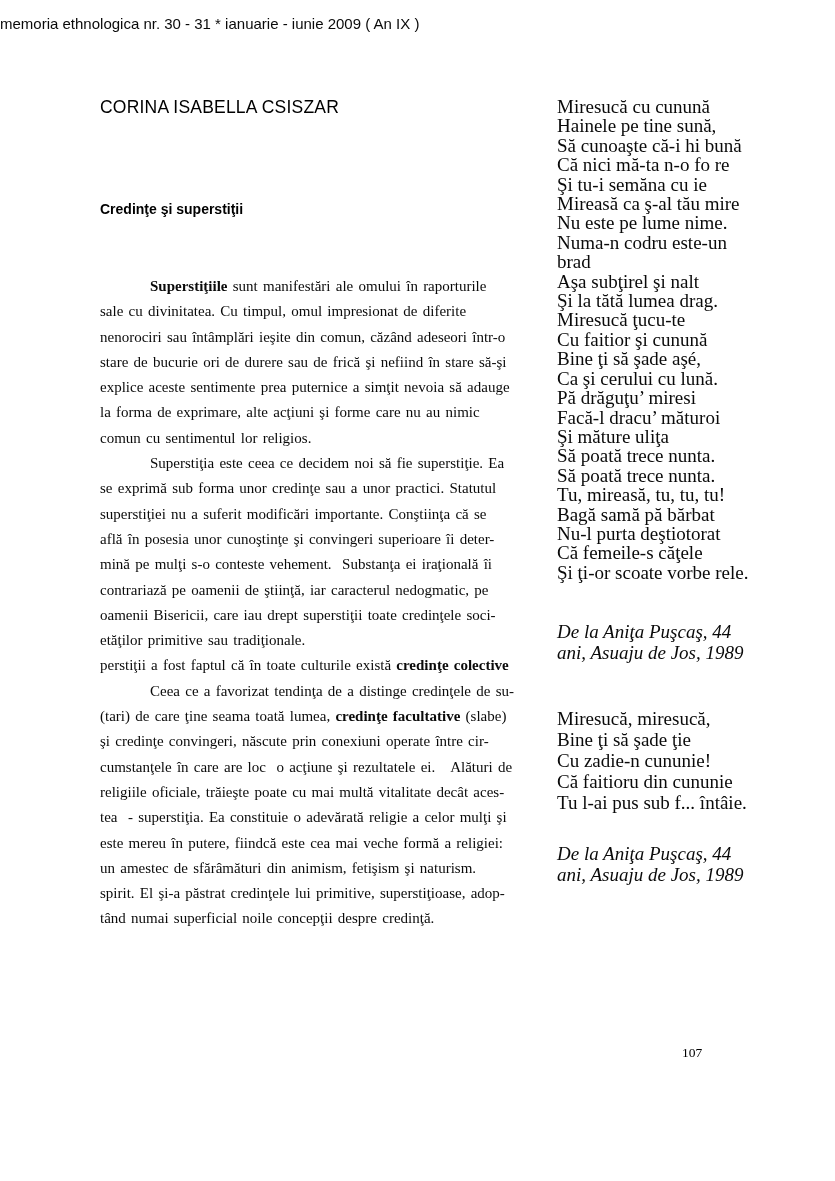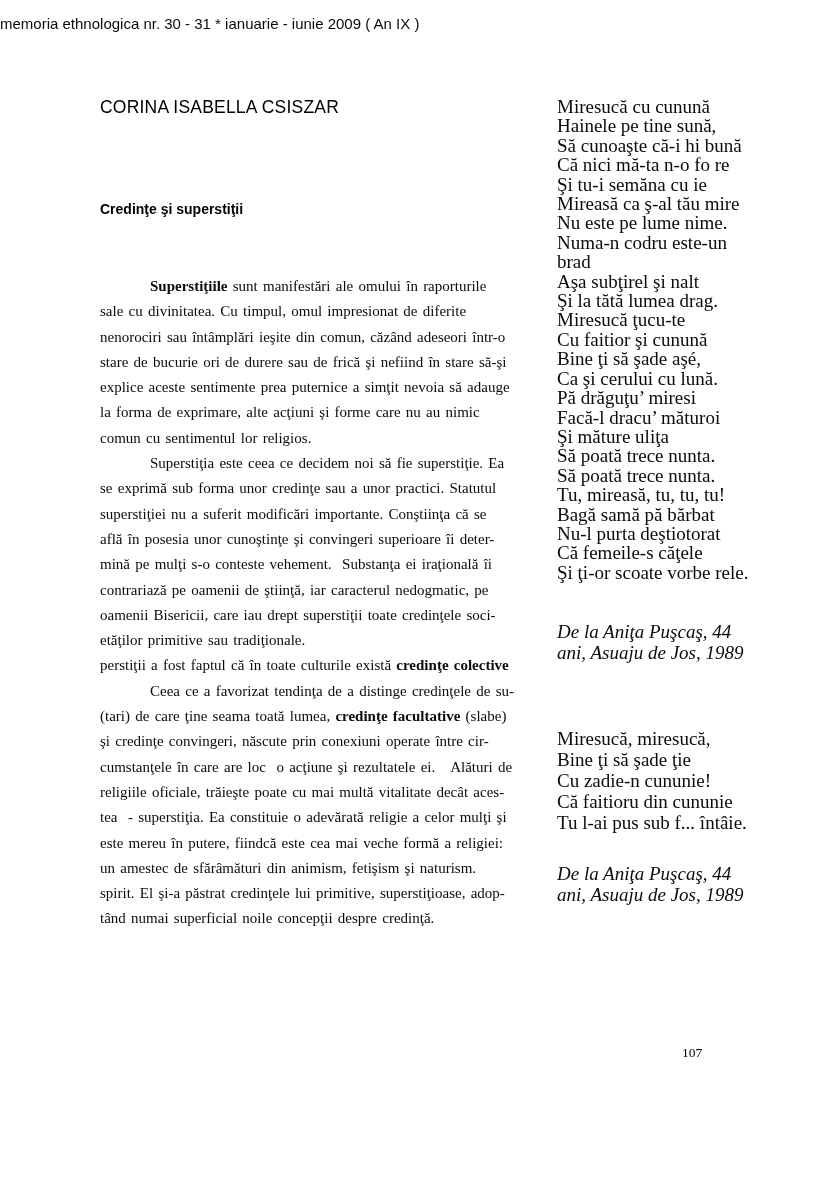--- a/index.html
+++ b/index.html
@@ -63,21 +63,21 @@
     top: 97px;
     width: 215px;
     font-family: Liberation Serif, serif;
     font-size: 19px;
     color: #0a0a0a;
   }
   .poem-line {
     white-space: pre;
     line-height: 19.4px;
   }
-  .poem + .poem { margin-top: 65px; }
+  .poem + .poem { margin-top: 45px; }
   .poem:nth-of-type(2) .poem-line { line-height: 21px; }
   .attribution {
     margin-top: 40px;
     font-style: italic;
     line-height: 20.5px;
   }
   .poem:nth-of-type(2) .attribution { margin-top: 31px; }
   .page-number {
     position: absolute;
     left: 682px;

